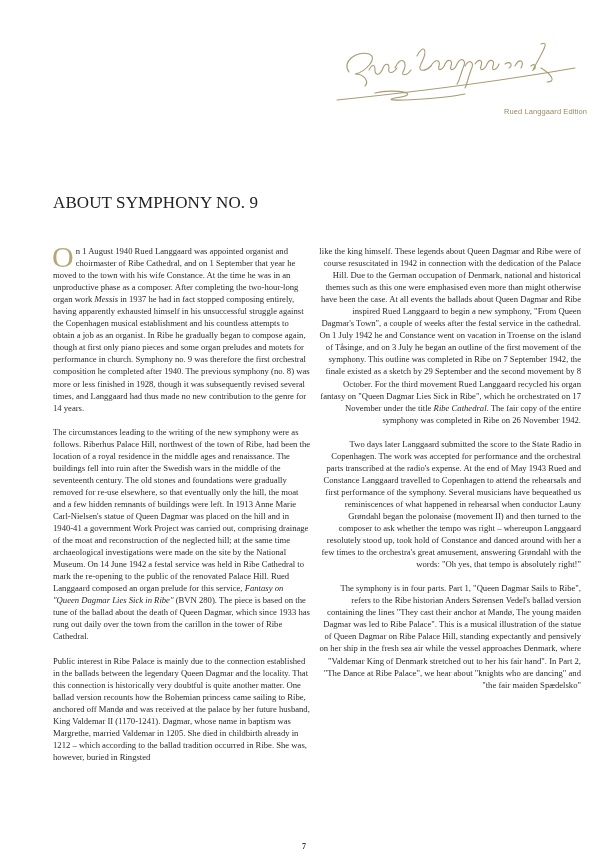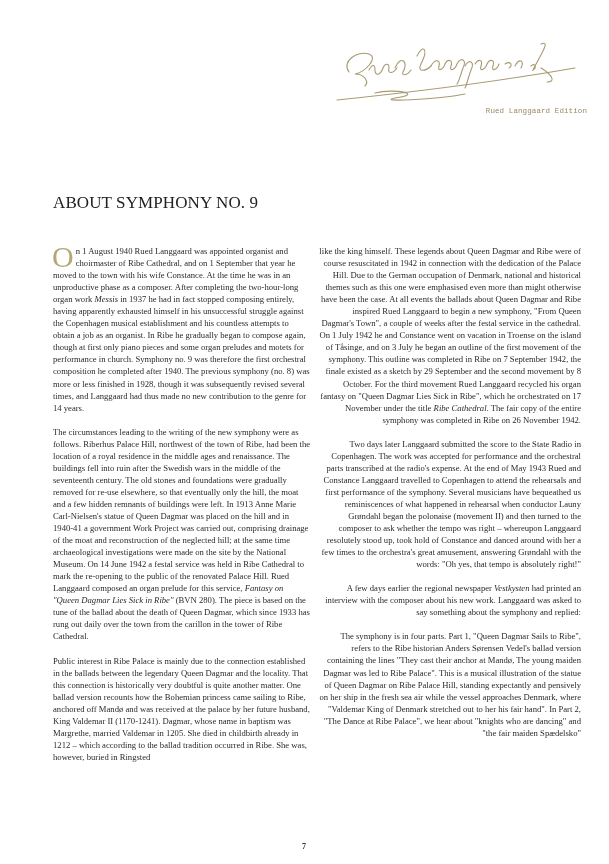--- a/index.html
+++ b/index.html
@@ -1,19 +1,19 @@
 <!DOCTYPE html>
 <html><head>
 <meta charset="utf-8">
 <style>
   html, body { margin: 0; padding: 0; background: #ffffff; }
   body { width: 609px; height: 864px; position: relative; overflow: hidden; font-family: "DejaVu Serif", "Liberation Serif", serif; color: #2b2b2b; }
   .logo { position: absolute; left: 335px; top: 38px; width: 260px; height: 80px; }
   .logo svg { position: absolute; left: 0; top: 0; }
-  .edition { position: absolute; right: 22px; top: 107px; font-family: Liberation Mono, monospace; font-size: 7.5px; color: #9b8a63; letter-spacing: 0.1px; }
+  .edition { position: absolute; right: 22px; top: 107px; font-family: Liberation Sans, sans-serif; font-size: 7.5px; color: #9b8a63; letter-spacing: 0.1px; }
   .title { position: absolute; left: 53px; top: 193px; font-family: "Liberation Serif", serif; font-size: 17px; color: #222; letter-spacing: 0.1px; margin: 0; font-weight: normal; }
   .col { position: absolute; top: 245px; width: 258px; font-family: "Liberation Serif", serif; font-size: 8.65px; line-height: 12.05px; color: #2a2a2a; text-align: left; }
   .col.left { left: 53px; }
   .col.right { left: 319px; width: 262px; text-align: right; }
   .col p { margin: 0 0 12px 0; }
   .dropcap { float: left; font-size: 30px; line-height: 24px; color: #b5a877; margin: 0 2px 0 -1px; font-family: "Liberation Serif", serif; }
   .page-num { position: absolute; left: 302px; top: 842px; font-family: "Liberation Serif", serif; font-size: 8px; color: #333; font-weight: bold; }
 </style>
 </head>
 <body>
@@ -39,17 +39,16 @@
 
 <div class="col left">
   <p><span class="dropcap">O</span><span>n 1 August 1940 Rued Langgaard was appointed organist and choirmaster of Ribe Cathedral, and on 1 September that year he moved to the town with his wife Constance. At the time he was in an unproductive phase as a composer. After completing the two-hour-long organ work </span><i>Messis</i><span> in 1937 he had in fact stopped composing entirely, having apparently exhausted himself in his unsuccessful struggle against the Copenhagen musical establishment and his countless attempts to obtain a job as an organist. In Ribe he gradually began to compose again, though at first only piano pieces and some organ preludes and motets for performance in church. Symphony no. 9 was therefore the first orchestral composition he completed after 1940. The previous symphony (no. 8) was more or less finished in 1928, though it was subsequently revised several times, and Langgaard had thus made no new contribution to the genre for 14 years.</span></p>
   <p><span>The circumstances leading to the writing of the new symphony were as follows. Riberhus Palace Hill, northwest of the town of Ribe, had been the location of a royal residence in the middle ages and renaissance. The buildings fell into ruin after the Swedish wars in the middle of the seventeenth century. The old stones and foundations were gradually removed for re-use elsewhere, so that eventually only the hill, the moat and a few hidden remnants of buildings were left. In 1913 Anne Marie Carl-Nielsen's statue of Queen Dagmar was placed on the hill and in 1940-41 a government Work Project was carried out, comprising drainage of the moat and reconstruction of the neglected hill; at the same time archaeological investigations were made on the site by the National Museum. On 14 June 1942 a festal service was held in Ribe Cathedral to mark the re-opening to the public of the renovated Palace Hill. Rued Langgaard composed an organ prelude for this service, </span><i>Fantasy on "Queen Dagmar Lies Sick in Ribe"</i><span> (BVN 280). The piece is based on the tune of the ballad about the death of Queen Dagmar, which since 1933 has rung out daily over the town from the carillon in the tower of Ribe Cathedral.</span></p>
   <p>Public interest in Ribe Palace is mainly due to the connection established in the ballads between the legendary Queen Dagmar and the locality. That this connection is historically very doubtful is quite another matter. One ballad version recounts how the Bohemian princess came sailing to Ribe, anchored off Mandø and was received at the palace by her future husband, King Valdemar II (1170-1241). Dagmar, whose name in baptism was Margrethe, married Valdemar in 1205. She died in childbirth already in 1212 – which according to the ballad tradition occurred in Ribe. She was, however, buried in Ringsted</p>
 </div>
 
 <div class="col right">
   <p><span>like the king himself. These legends about Queen Dagmar and Ribe were of course resuscitated in 1942 in connection with the dedication of the Palace Hill. Due to the German occupation of Denmark, national and historical themes such as this one were emphasised even more than might otherwise have been the case. At all events the ballads about Queen Dagmar and Ribe inspired Rued Langgaard to begin a new symphony, "From Queen Dagmar's Town", a couple of weeks after the festal service in the cathedral. On 1 July 1942 he and Constance went on vacation in Troense on the island of Tåsinge, and on 3 July he began an outline of the first movement of the symphony. This outline was completed in Ribe on 7 September 1942, the finale existed as a sketch by 29 September and the second movement by 8 October. For the third movement Rued Langgaard recycled his organ fantasy on "Queen Dagmar Lies Sick in Ribe", which he orchestrated on 17 November under the title </span><i>Ribe Cathedral</i><span>. The fair copy of the entire symphony was completed in Ribe on 26 November 1942.</span></p>
   <p>Two days later Langgaard submitted the score to the State Radio in Copenhagen. The work was accepted for performance and the orchestral parts transcribed at the radio's expense. At the end of May 1943 Rued and Constance Langgaard travelled to Copenhagen to attend the rehearsals and first performance of the symphony. Several musicians have bequeathed us reminiscences of what happened in rehearsal when conductor Launy Grøndahl began the polonaise (movement II) and then turned to the composer to ask whether the tempo was right – whereupon Langgaard resolutely stood up, took hold of Constance and danced around with her a few times to the orchestra's great amusement, answering Grøndahl with the words: "Oh yes, that tempo is absolutely right!"</p>
-  <p><span>A few days earlier the regional newspaper </span><i>Vestkysten</i><span> had printed an interview with the composer about his new work. Langgaard was asked to say something about the symphony and replied:</span></p>
   <p>The symphony is in four parts. Part 1, "Queen Dagmar Sails to Ribe", refers to the Ribe historian Anders Sørensen Vedel's ballad version containing the lines "They cast their anchor at Mandø, The young maiden Dagmar was led to Ribe Palace". This is a musical illustration of the statue of Queen Dagmar on Ribe Palace Hill, standing expectantly and pensively on her ship in the fresh sea air while the vessel approaches Denmark, where "Valdemar King of Denmark stretched out to her his fair hand". In Part 2, "The Dance at Ribe Palace", we hear about "knights who are dancing" and "the fair maiden Spædelsko"</p>
 </div>
 
 <div class="page-num">7</div>
 
 </body></html>

